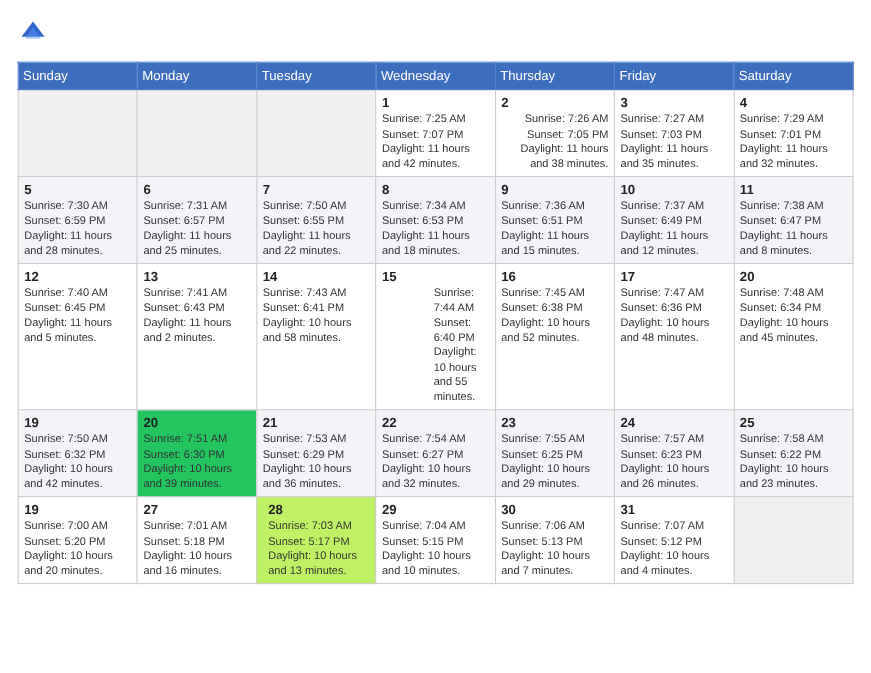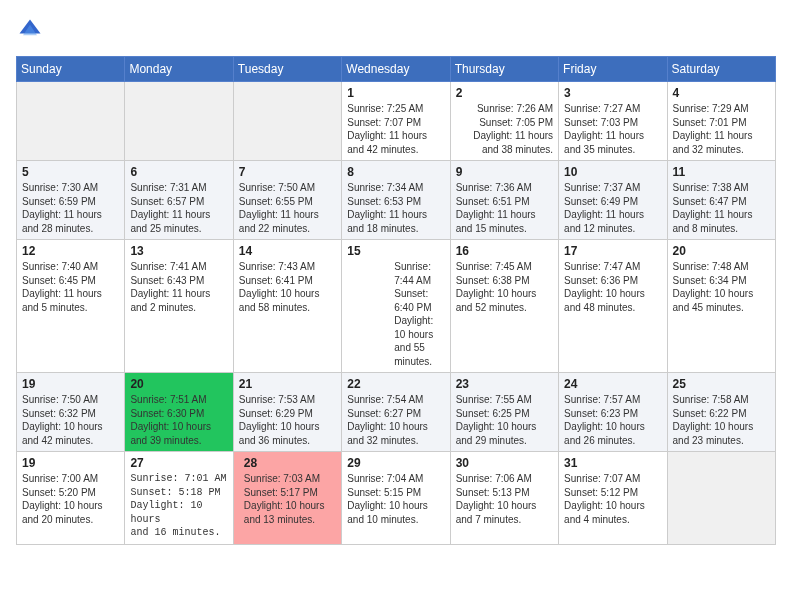--- a/index.html
+++ b/index.html
@@ -317,26 +317,26 @@
       <tr>
         <td style="background: rgb(255, 255, 255);">
           <div class="day-num">19</div>
           <div class="day-info" style="white-space: pre-line;">Sunrise: 7:00 AM
 Sunset: 5:20 PM
 Daylight: 10 hours
 and 20 minutes.</div>
         </td>
         <td style="background: rgb(255, 255, 255);">
           <div class="day-num">27</div>
-          <div class="day-info" style="white-space: pre-line; font-family: Liberation Mono, monospace;">Sunrise: 7:01 AM
+          <div class="day-info" style="white-space: pre-line;">Sunrise: 7:01 AM
 Sunset: 5:18 PM
 Daylight: 10 hours
 and 16 minutes.</div>
         </td>
-        <td style="background: #fca5a5; padding-left: 10px;">
+        <td style="background: #bef264; padding-left: 10px;">
           <div class="day-num">28</div>
           <div class="day-info" style="white-space: pre-line;">Sunrise: 7:03 AM
 Sunset: 5:17 PM
 Daylight: 10 hours
 and 13 minutes.</div>
         </td>
         <td style="background: rgb(255, 255, 255);">
           <div class="day-num">29</div>
           <div class="day-info" style="white-space: pre-line;">Sunrise: 7:04 AM
 Sunset: 5:15 PM

